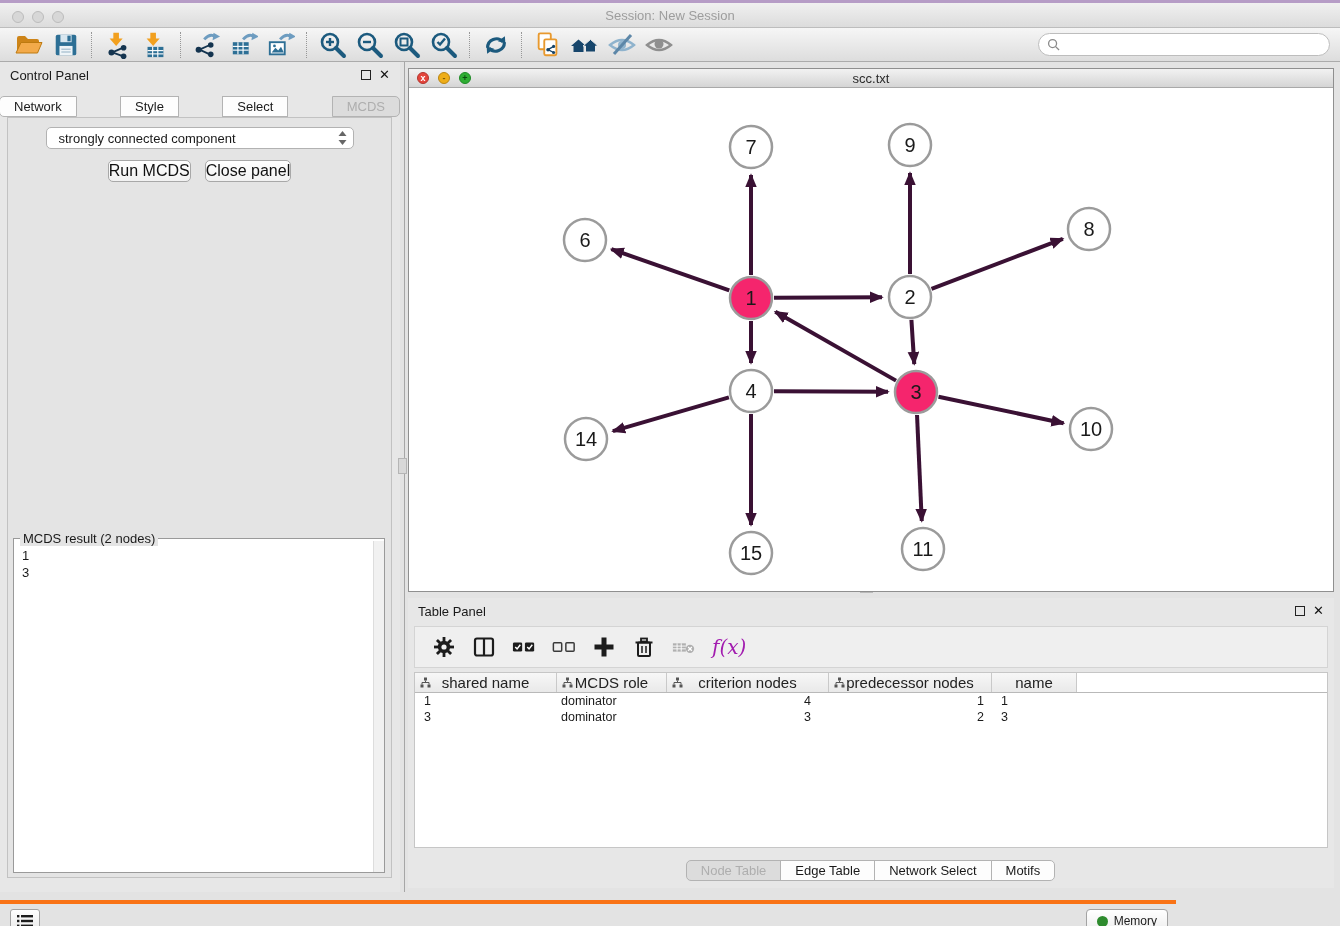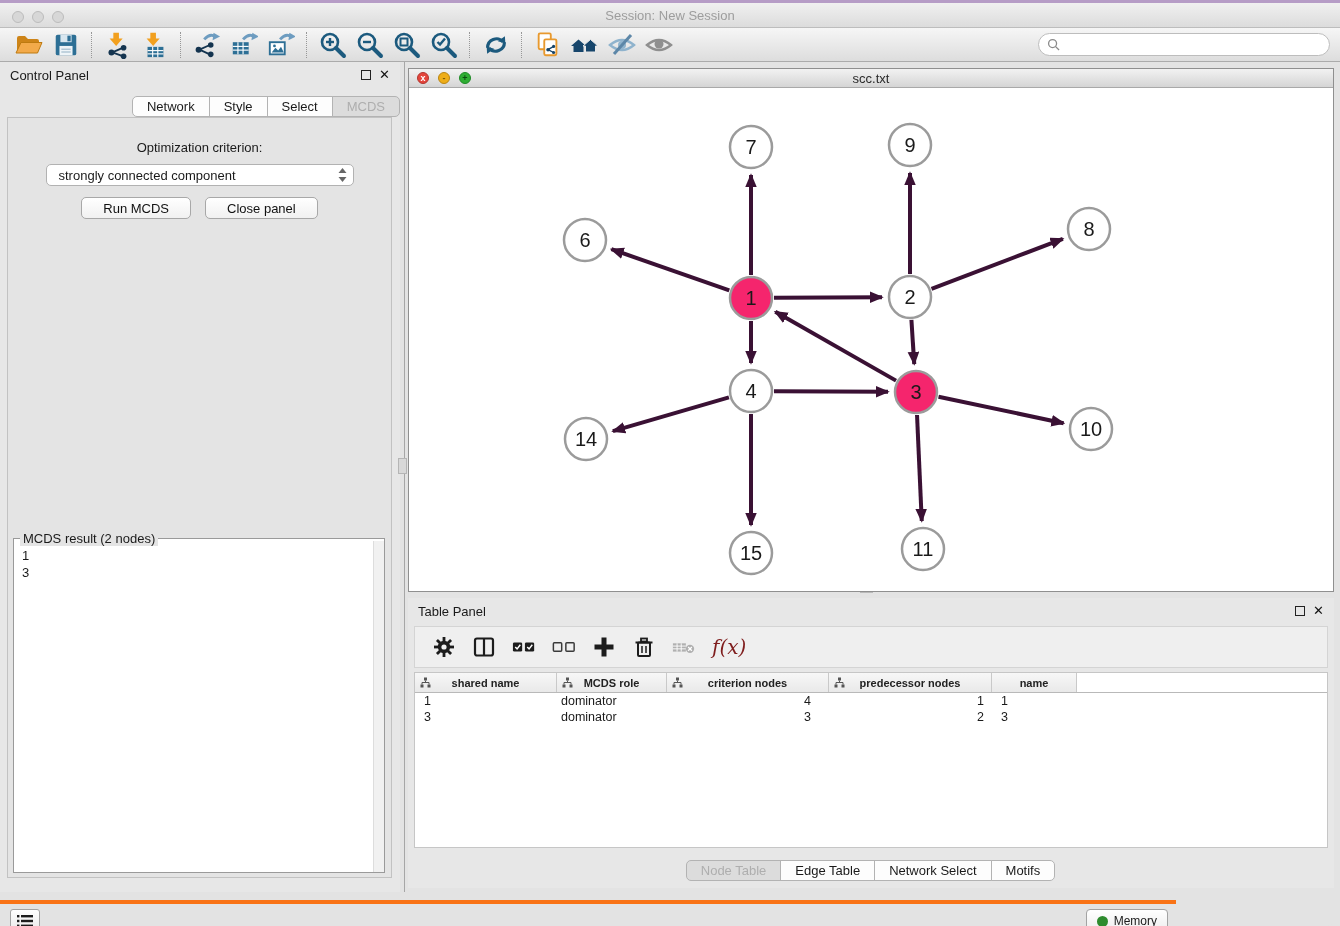--- a/index.html
+++ b/index.html
@@ -25,33 +25,33 @@
     display:flex; align-items:center; padding:0 8px; gap:5px; }
   .searchbox input { border:none; outline:none; flex:1; font-size:13px; font-family:inherit; background:transparent; }
 
   
   .control-panel { position:absolute; left:0; top:62px; width:400px; height:830px; background:#e7e7e7; }
   .panel-head { height:26px; display:flex; align-items:center; padding:0 10px; }
   .panel-head .ph-title { font-size:13px; color:#1a1a1a; }
   .ph-icons { margin-left:auto; display:flex; align-items:center; gap:8px; }
   .float-ic { width:10px; height:10px; border:1.5px solid #222; display:inline-block; }
   .close-ic { font-size:13px; font-weight:bold; color:#111; line-height:10px; }
-  .cp-tabs { position:absolute; left:0; top:34px; width:100%; display:flex; justify-content:flex-end; z-index:2; }
+  .cp-tabs { position:absolute; left:0; top:34px; width:100%; display:flex; justify-content:space-between; z-index:2; }
   .tab { background:#fdfdfd; border:1px solid #b3b3b3; padding:2px 14px; font-size:13px; margin-left:-1px; }
   .tab.first { border-radius:5px 0 0 5px; }
   .tab.last  { border-radius:0 5px 5px 0; }
   .tab.dimmed { background:#dcdcdc; color:#aeaeae; }
   .cp-content { position:absolute; left:7px; right:8px; top:55px; bottom:14px; background:#e4e4e4; border:1px solid #c2c2c2; }
   .opt-label { text-align:center; margin-top:22px; font-size:13px; }
   .dropdown { width:308px; height:22px; margin:9px auto 0 auto; background:#fff; border:1px solid #b2b2b2; border-radius:5px;
     display:flex; align-items:center; padding:0 6px 0 12px; font-size:13px; }
   .dropdown .dd-label { flex:1; }
   .btn-row { display:flex; justify-content:center; gap:14px; margin-top:11px; }
   .btn { background:linear-gradient(#ffffff,#f1f1f1); border:1px solid #a8a8a8; border-radius:5px; height:22px;
-    padding:0 21px; font-size:13px; font-family:inherit; color:#111; }
+    padding:0 0; font-size:16px; font-family:inherit; color:#111; }
   .mcds-fieldset { position:absolute; left:5px; right:6px; top:373px; bottom:4px;
     border:1px solid #9a9a9a; background:#fff;margin-top:47px; }
   .mcds-legend { position:absolute; top:-8px; left:6px; background:#e4e4e4; padding:0 3px; font-size:13px; }
   .mcds-lines { position:absolute; left:0; top:2px; bottom:0; right:12px; padding:6px 8px; font-size:13px; line-height:17px; overflow:hidden; }
   .mcds-scroll { position:absolute; right:0; top:2px; bottom:0; width:11px; background:#f1f1f1; border-left:1px solid #ddd; }
 
   
   .vdivider { position:absolute; left:404px; top:62px; width:1px; height:830px; background:#a6a6a6; }
   .v-grip { position:absolute; left:398px; top:458px; width:9px; height:16px; background:#d8d8d8; border:1px solid #b5b5b5; }
   .h-grip { position:absolute; left:860px; top:586px; width:13px; height:7px; background:#d2d2d2; border:1px solid #b9b9b9; }
@@ -66,25 +66,25 @@
   .tl.red { background:#e4453c; border:1px solid #b23630; color:#fff; }
   .tl.yellow { background:#eead18; border:1px solid #ba8512; color:#7a5a08; }
   .tl.green { background:#2fae33; border:1px solid #1f8a27; color:#0c4d12; }
   .net-canvas { position:relative; width:100%; height:503px; background:#fff; }
 
   
   .table-panel { position:absolute; left:408px; top:598px; width:926px; height:290px; background:#e7e7e7; }
   .tp-toolbar { position:absolute; left:6px; right:6px; top:28px; height:42px; background:#efefef; border:1px solid #d4d4d4;
     display:flex; align-items:center; gap:16px; padding-left:17px; }
   .tp-ic { width:24px; height:24px; display:flex; align-items:center; justify-content:center; }
-  .fx { font-family:"DejaVu Serif",serif; font-style:italic; color:#7f1d1d; font-size:20px; }
+  .fx { font-family:"DejaVu Serif",serif; font-style:italic; color:#a21caf; font-size:20px; }
   .tp-table { position:absolute; left:6px; right:6px; top:74px; height:176px; background:#fff; border:1px solid #c6c6c6; }
   .tp-header { display:flex; height:20px; border-bottom:1px solid #b9b9b9; }
   .th { background:linear-gradient(#f7f7f7,#e9e9e9); border-right:1px solid #c9c9c9; display:flex; align-items:center;
-    justify-content:center; gap:5px; font-size:11px; color:#222; position:relative;font-weight:bold; }
+    justify-content:center; gap:5px; font-size:15px; color:#222; position:relative; }
   .th .attr-ic { position:absolute; left:5px; top:4px; }
   .tp-row { display:flex; height:16px; font-size:12.5px; line-height:16px; }
   .td { overflow:hidden; white-space:nowrap; }
   .td.l { text-align:left; padding-left:9px; }
   .td.l2 { text-align:left; padding-left:4px; }
   .td.r { text-align:right; padding-right:18px; }
   .td.r2 { text-align:right; padding-right:8px; }
   .tp-tabs { position:absolute; left:0; right:0; top:262px; display:flex; justify-content:center; }
 
   
@@ -278,21 +278,20 @@
         <span class="close-ic">✕</span>
       </span>
     </div>
     <div class="cp-tabs">
       <span class="tab first">Network</span>
       <span class="tab">Style</span>
       <span class="tab">Select</span>
       <span class="tab last dimmed">MCDS</span>
     </div>
     <div class="cp-content">
-      <div class="opt-label">Optimization criterion:</div>
       <div class="dropdown">
         <span class="dd-label">strongly connected component</span>
         <svg width="9" height="14" viewBox="0 0 9 14">
             <path d="M4.5 0 L8.5 5 H0.5 z" fill="#666"></path>
             <path d="M4.5 14 L8.5 9 H0.5 z" fill="#666"></path>
           </svg>
       </div>
       <div class="btn-row">
         <button class="btn">Run MCDS</button>
         <button class="btn">Close panel</button>

